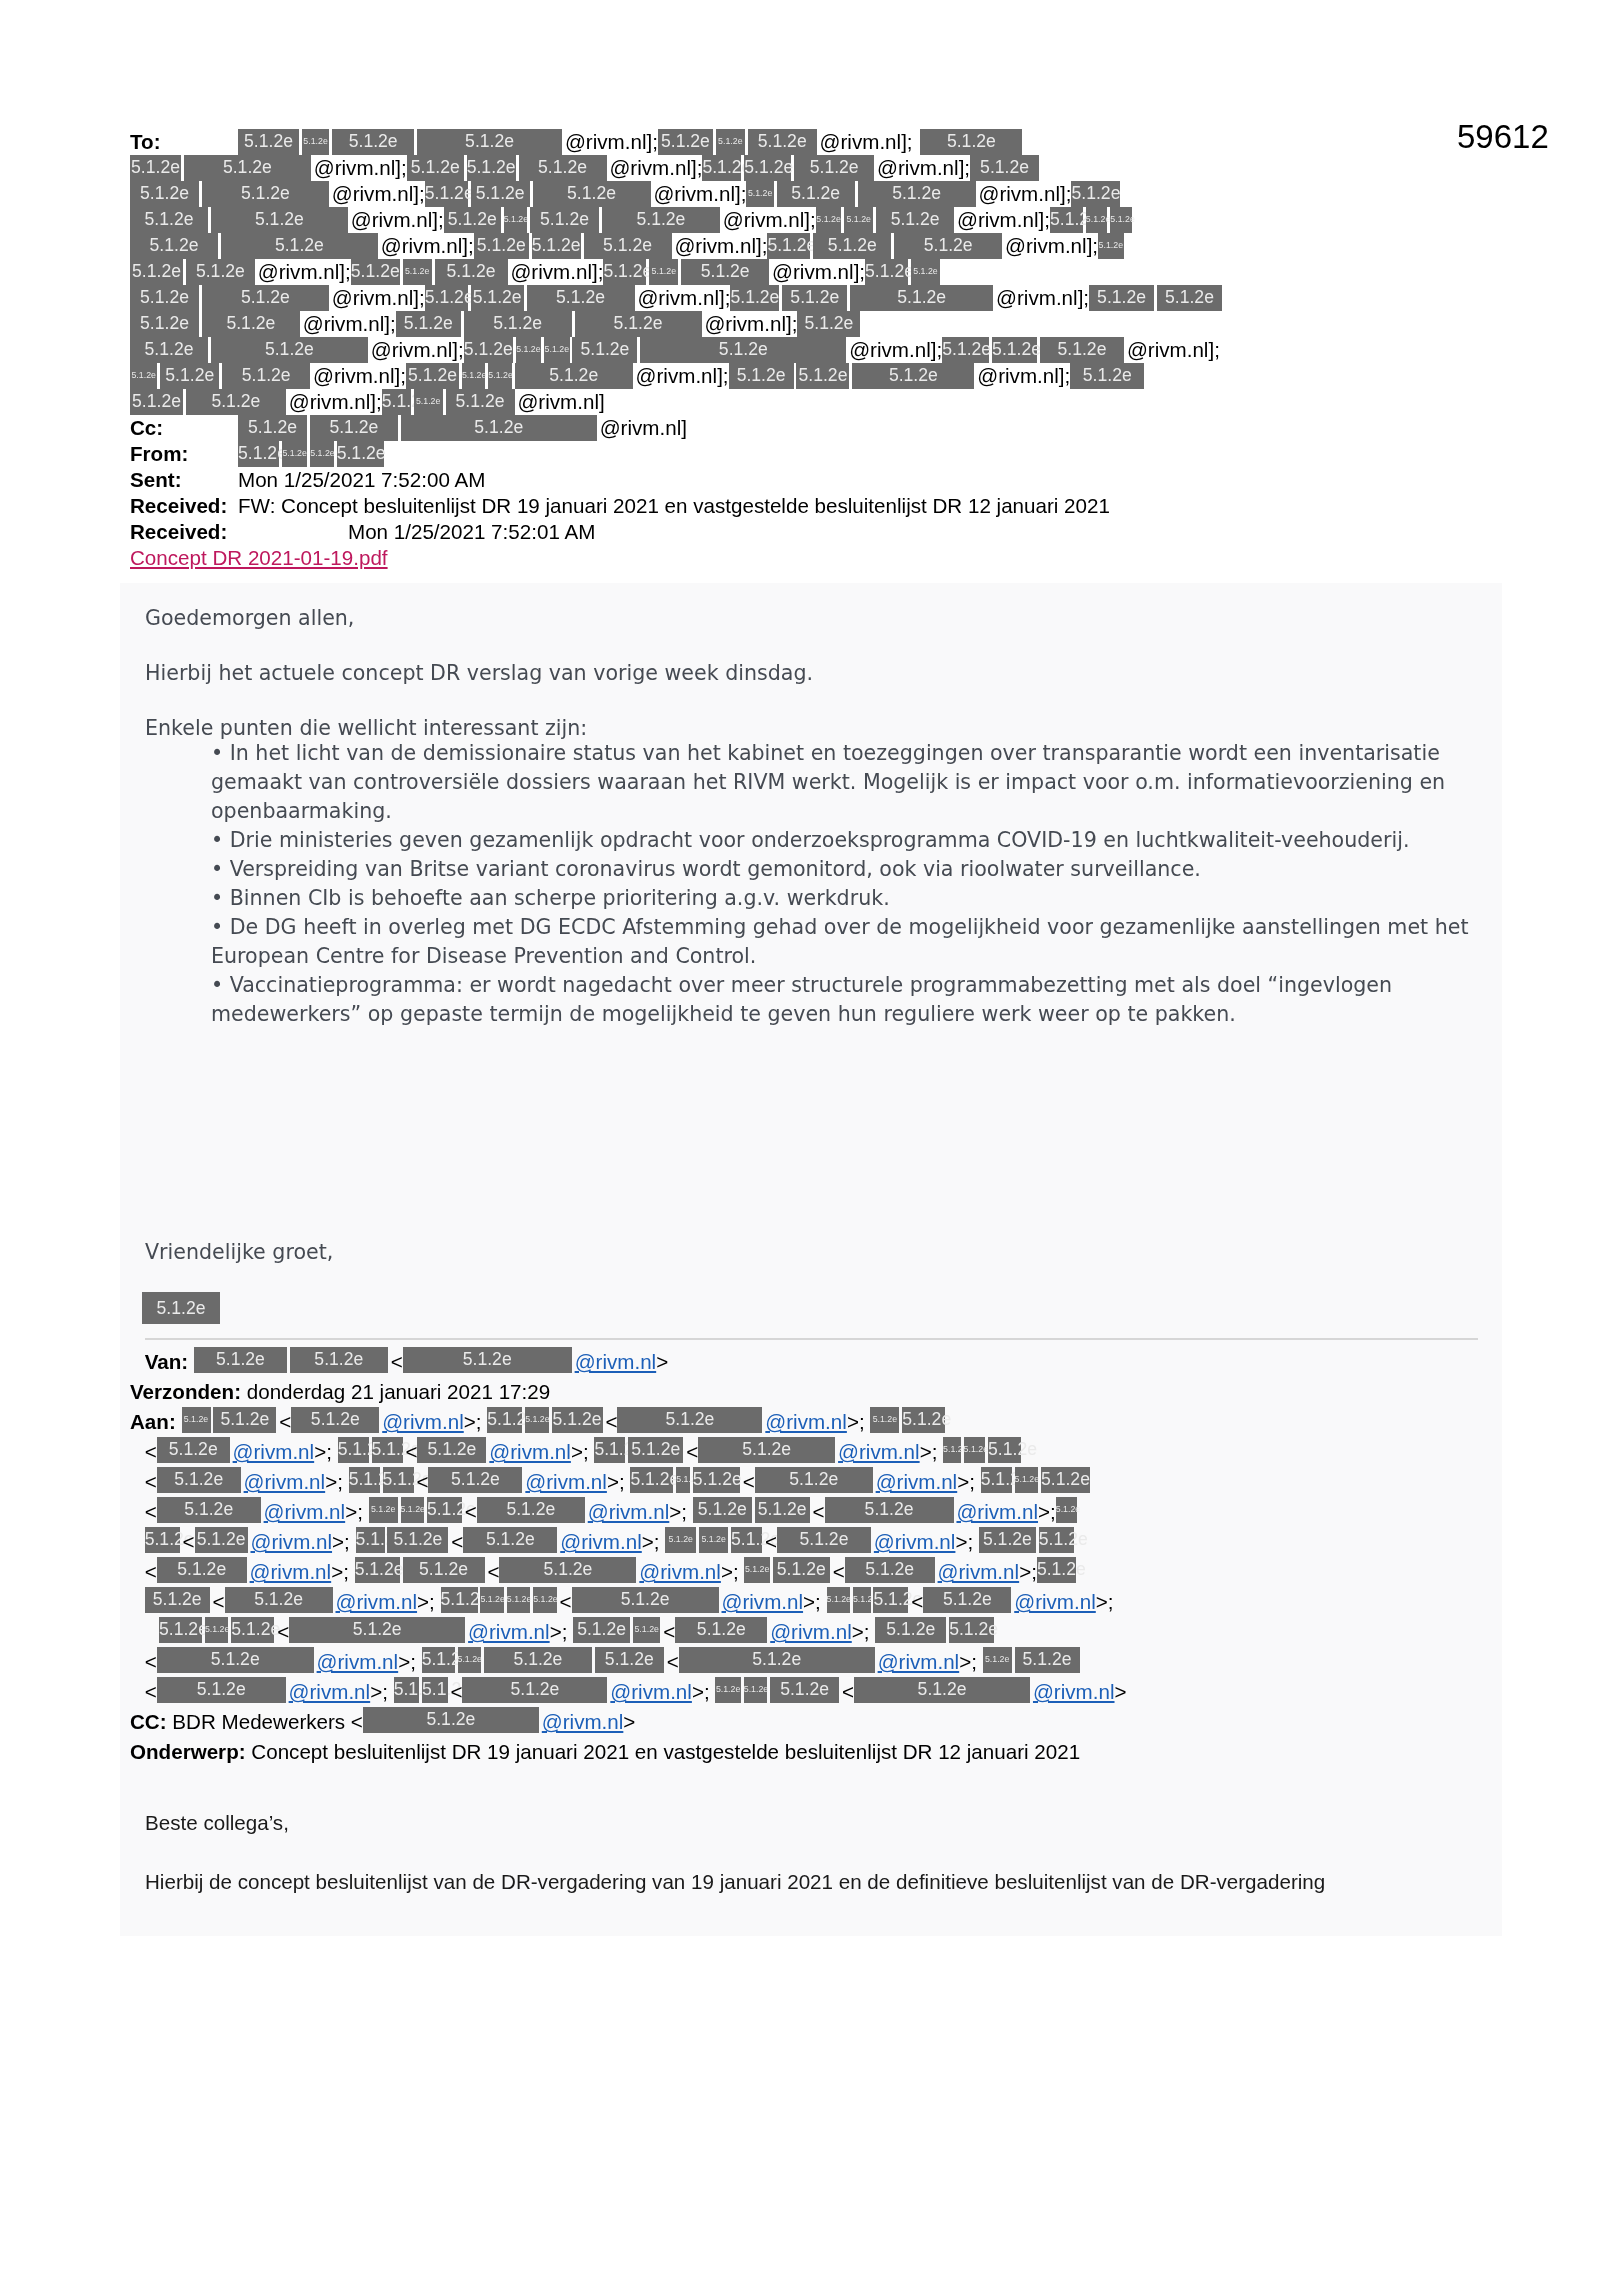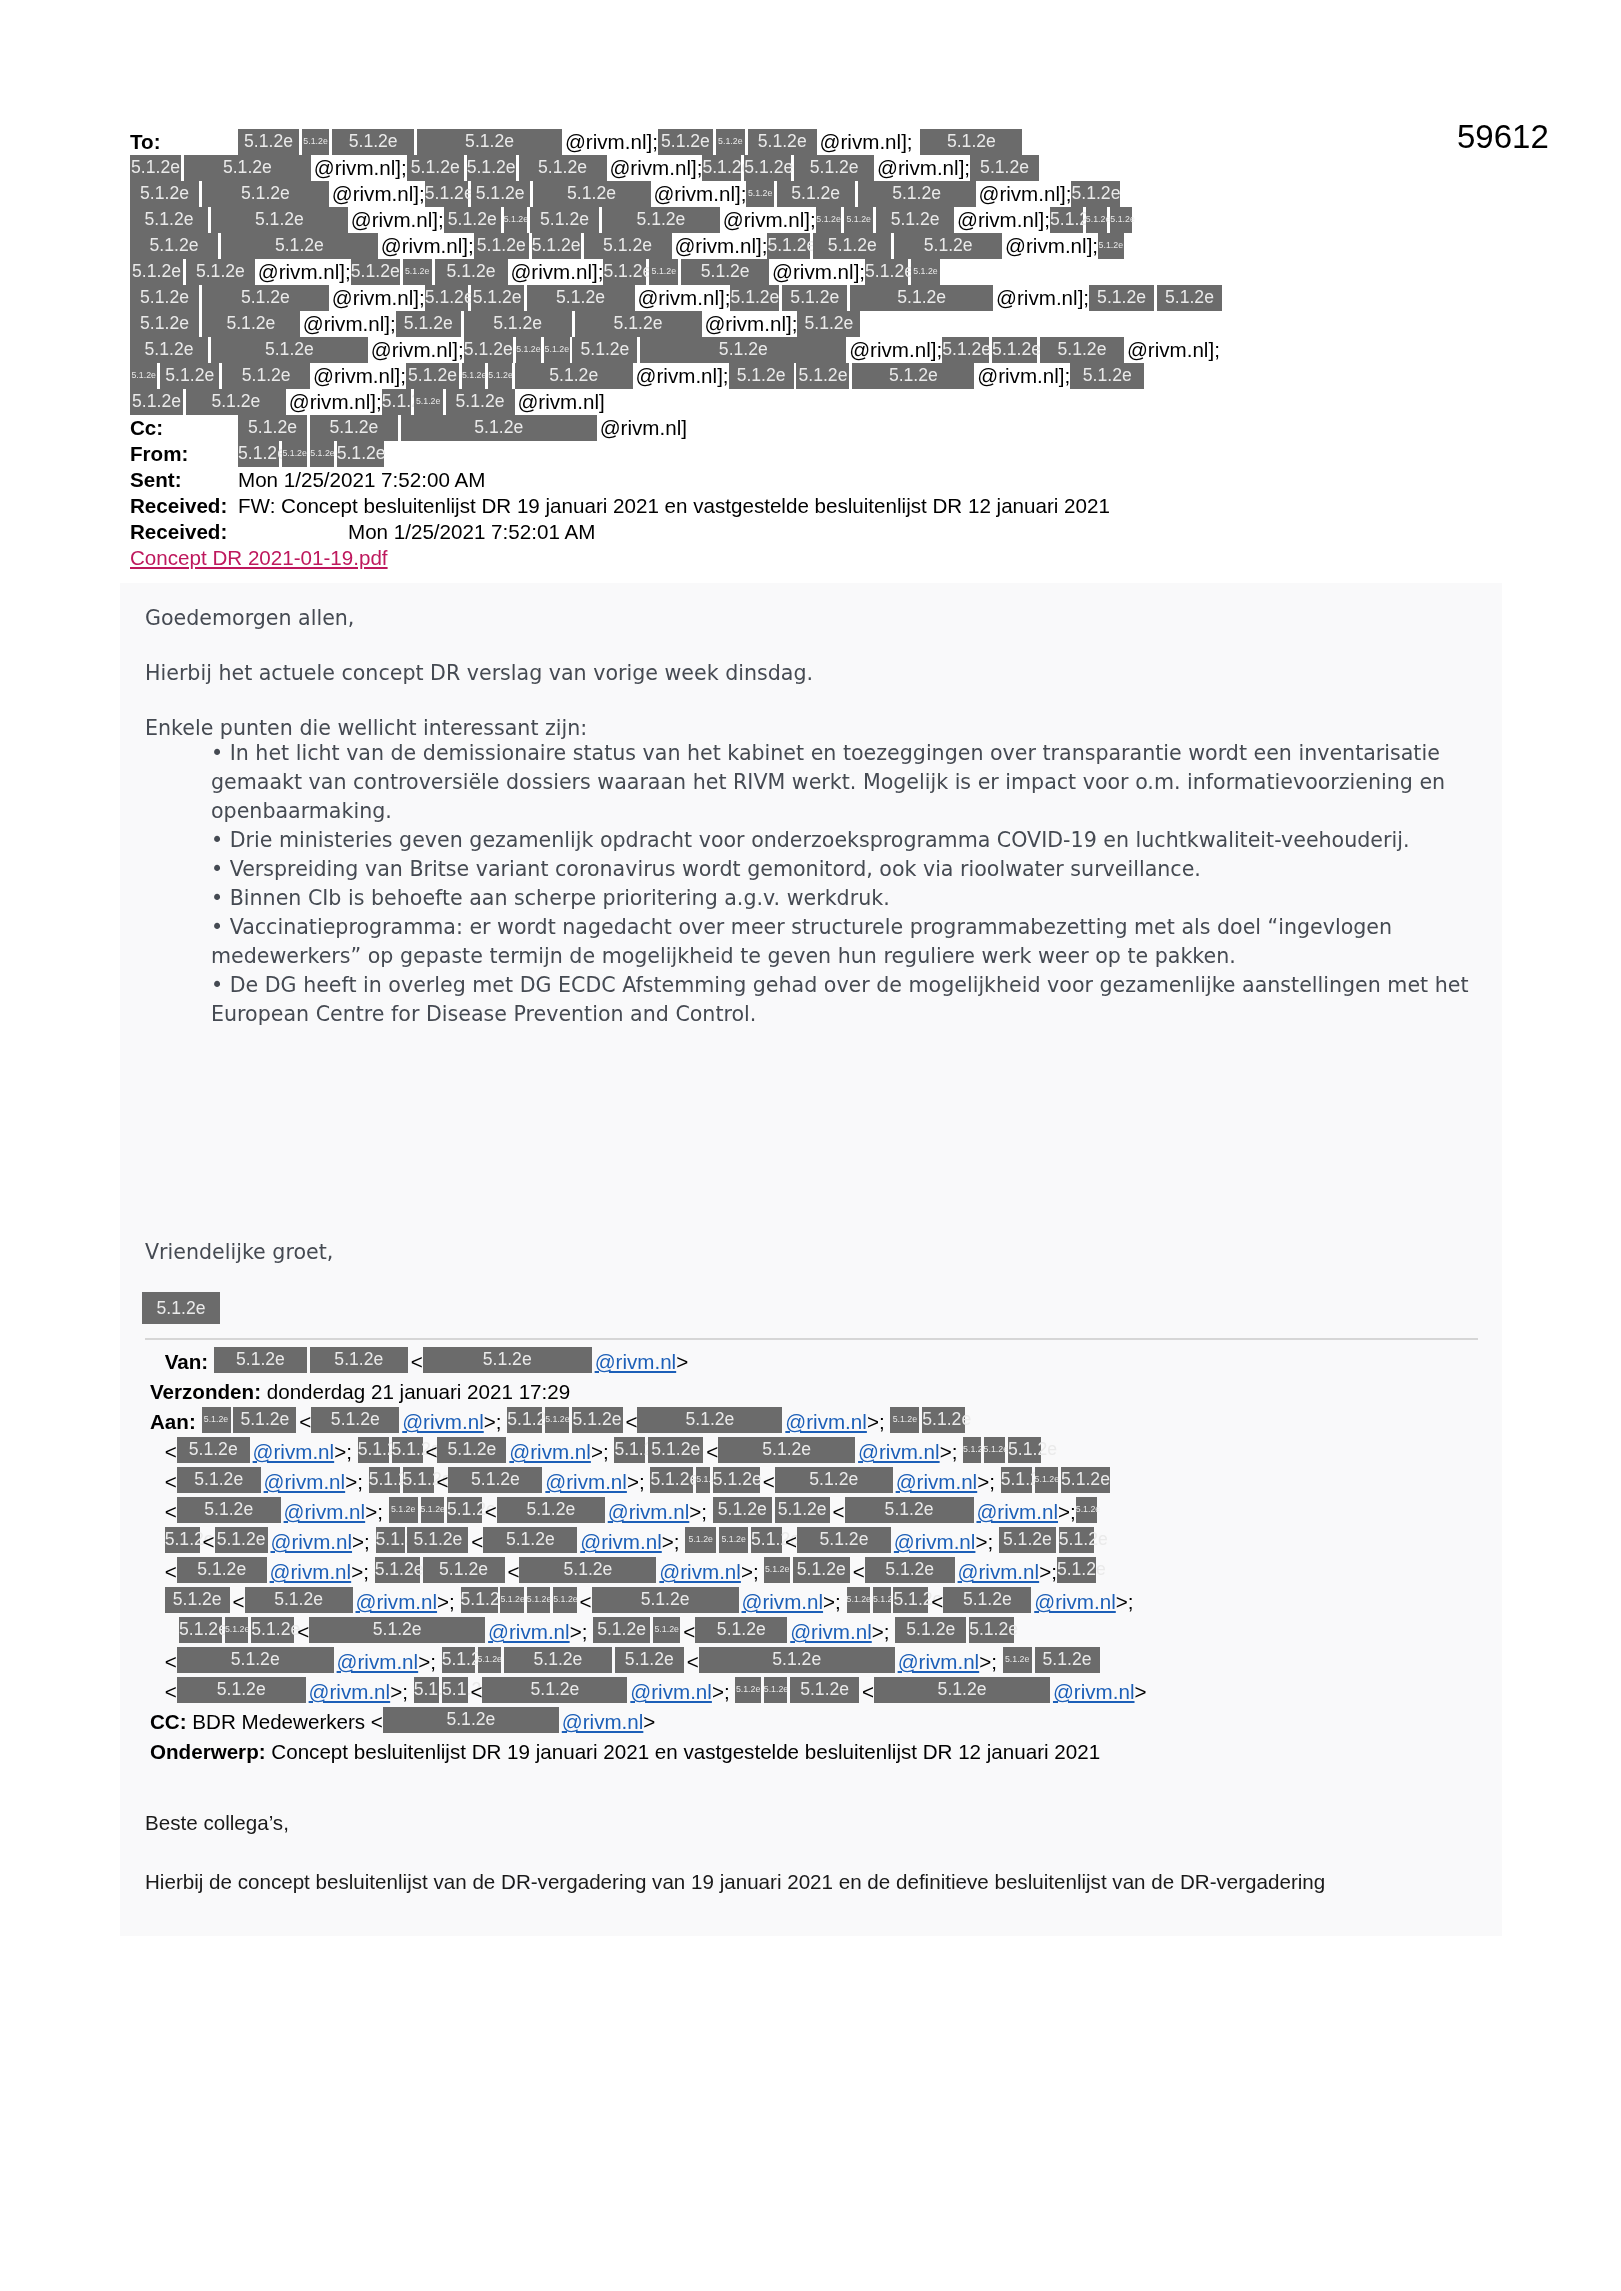--- a/index.html
+++ b/index.html
@@ -12,21 +12,21 @@
   .r.s { font-size: 8.8px; }
   .em { display: inline-block; background: #fff; }
   .link { color: #be185d; text-decoration: underline; }
   .body-block { position: absolute; left: 120px; top: 583px; width: 1382px; height: 1353px; background: #f9f9fa; }
   .verdana { font-family: "DejaVu Sans", sans-serif; font-size: 20.6px; color: #454a52; }
   .p { position: absolute; left: 145px; }
   .bullets { position: absolute; left: 211px; top: 739px; width: 1264px; line-height: 29px; }
   .bullets div { margin: 0; }
   .sig { position: absolute; left: 142px; top: 1292px; width: 78px; height: 32px; background: #6b6b6b; color: #eaeaea; font-size: 17.6px; text-align: center; line-height: 32px; }
   .sep { position: absolute; left: 145px; top: 1338px; width: 1333px; height: 2px; background: #d6d6d6; }
-  .fwd { position: absolute; left: 130px; top: 1347px; width: 1372px; font-family: "Liberation Sans", sans-serif; font-size: 20.6px; line-height: 30px; margin-left: 20px; }
+  .fwd { position: absolute; left: 130px; top: 1347px; width: 1372px; font-family: "Liberation Sans", sans-serif; font-size: 20.6px; line-height: 30px; }
   .fwd .hdr-label { font-weight: bold; }
   .lnk { color: #1c5fb8; text-decoration: underline; }
   .fwd-row { white-space: nowrap; }
   .body2 { position: absolute; left: 145px; font-family: "Liberation Sans", sans-serif; font-size: 20.6px; color: #1a1a1a; }
 </style>
 </head>
 <body>
 
 <div class="docnum">59612</div>
 
@@ -222,22 +222,22 @@
 
 <div class="body-block"></div>
 <div class="p verdana" style="top:606px">Goedemorgen allen,</div>
 <div class="p verdana" style="top:661px">Hierbij het actuele concept DR verslag van vorige week dinsdag.</div>
 <div class="p verdana" style="top:716px">Enkele punten die wellicht interessant zijn:</div>
 <div class="bullets verdana">
   <div>• In het licht van de demissionaire status van het kabinet en toezeggingen over transparantie wordt een inventarisatie gemaakt van controversiële dossiers waaraan het RIVM werkt. Mogelijk is er impact voor o.m. informatievoorziening en openbaarmaking.</div>
   <div>• Drie ministeries geven gezamenlijk opdracht voor onderzoeksprogramma COVID-19 en luchtkwaliteit-veehouderij.</div>
   <div>• Verspreiding van Britse variant coronavirus wordt gemonitord, ook via rioolwater surveillance.</div>
   <div>• Binnen CIb is behoefte aan scherpe prioritering a.g.v. werkdruk.</div>
+  <div>• De DG heeft in overleg met DG ECDC Afstemming gehad over de mogelijkheid voor gezamenlijke aanstellingen met het European Centre for Disease Prevention and Control.</div>
   <div>• Vaccinatieprogramma: er wordt nagedacht over meer structurele programmabezetting met als doel “ingevlogen medewerkers” op gepaste termijn de mogelijkheid te geven hun reguliere werk weer op te pakken.</div>
-  <div>• De DG heeft in overleg met DG ECDC Afstemming gehad over de mogelijkheid voor gezamenlijke aanstellingen met het European Centre for Disease Prevention and Control.</div>
 </div>
 <div class="p verdana" style="top:1240px">Vriendelijke groet,</div>
 <div class="sig">5.1.2e</div>
 <div class="sep"></div>
 
 <div class="fwd">
   <div class="fwd-row" style="padding-left:14.7px">
     <span class="hdr-label">Van:</span>
     <span class="r" style="width:93px">5.1.2e</span><span class="r" style="width:98px">5.1.2e</span>&lt;<span class="r" style="width:169px">5.1.2e</span><span class="lnk">@rivm.nl</span>&gt;
   </div>

